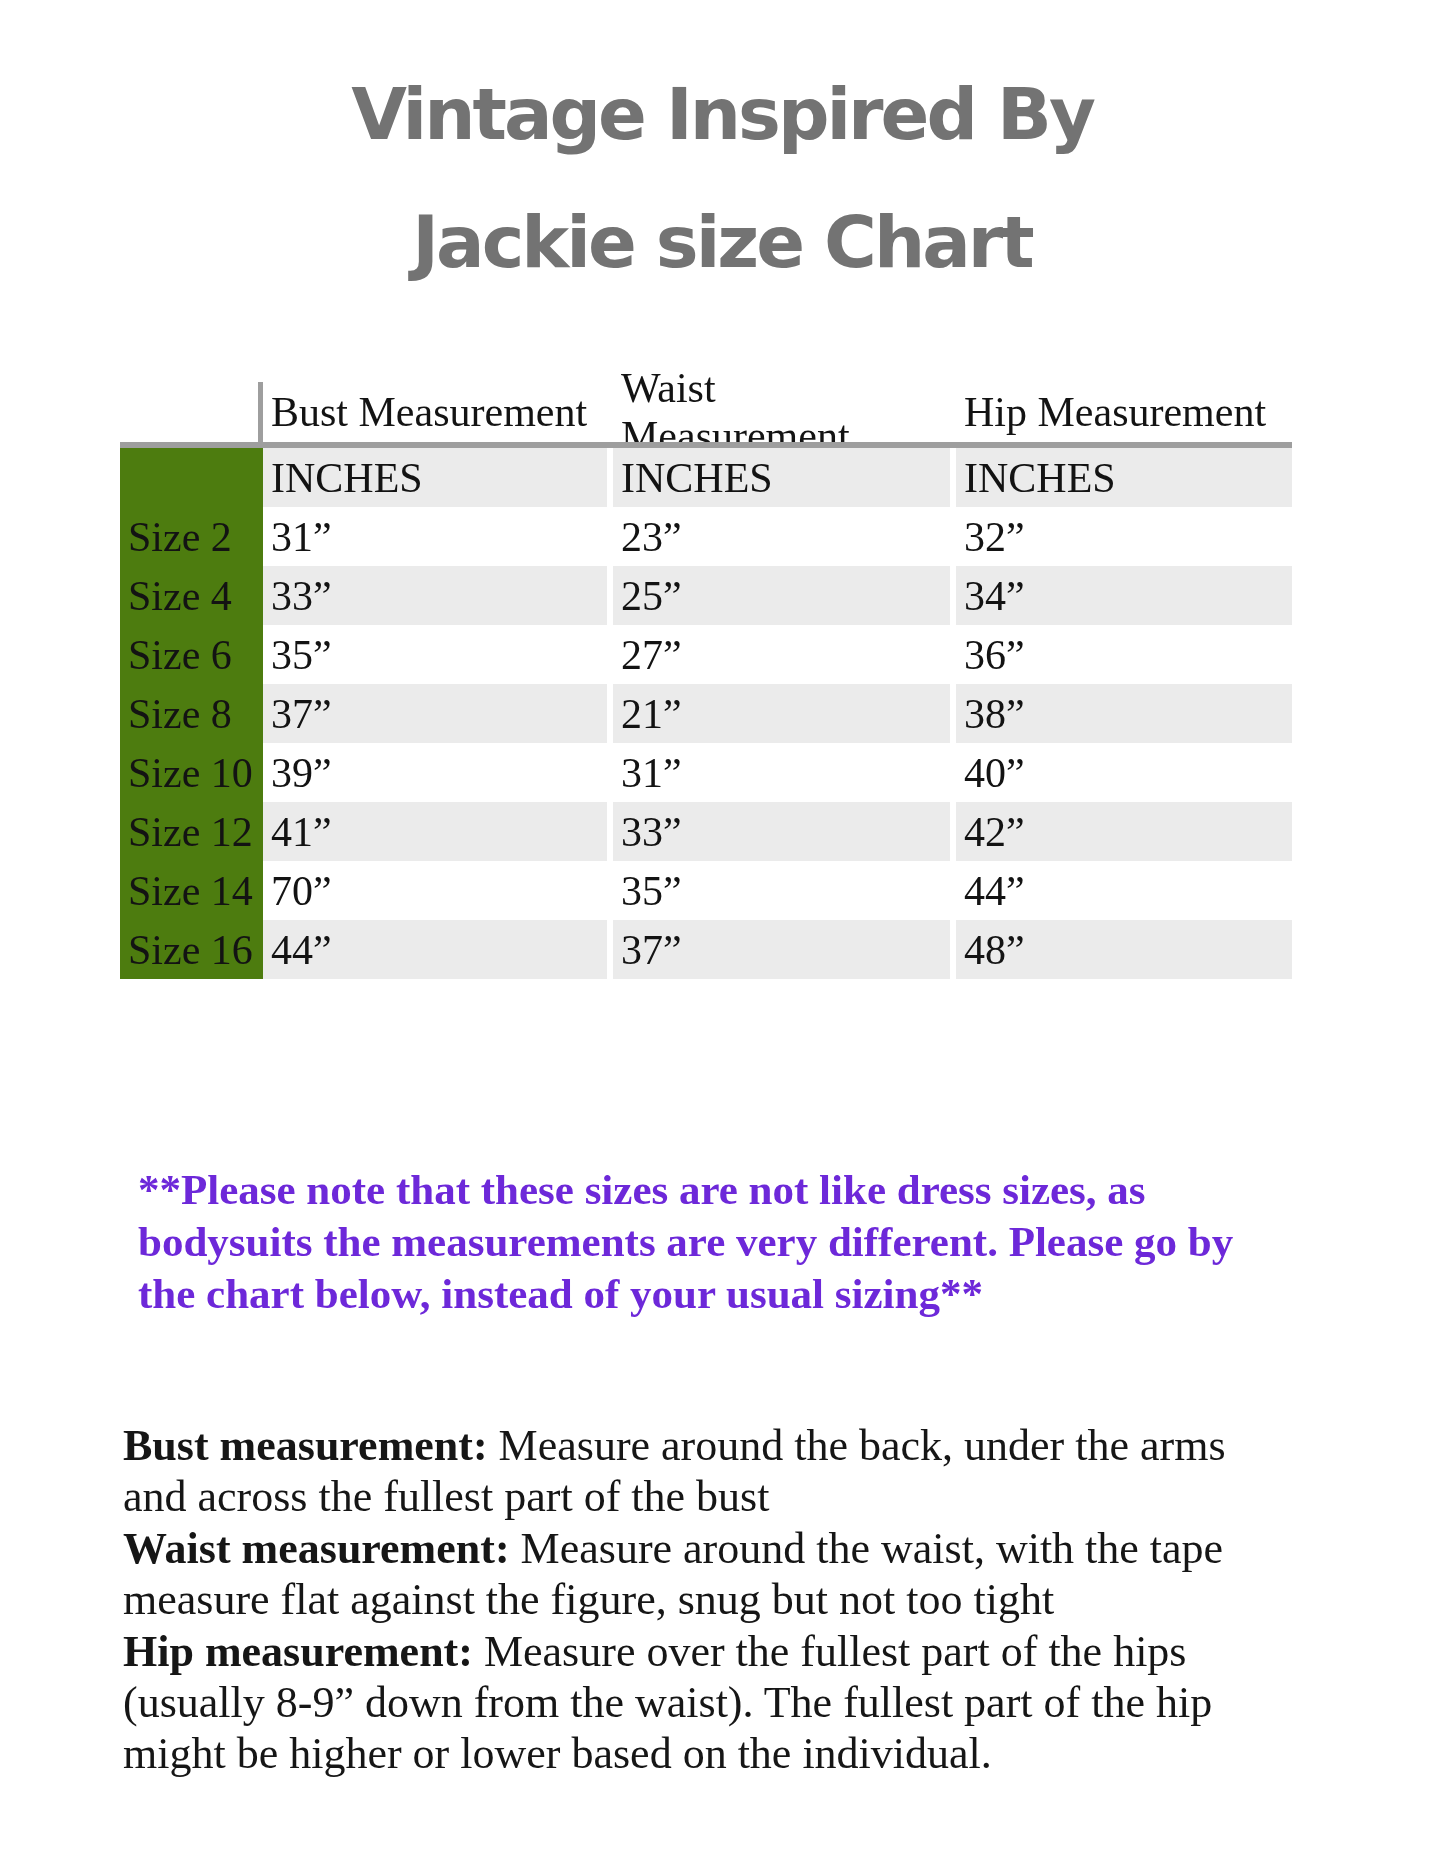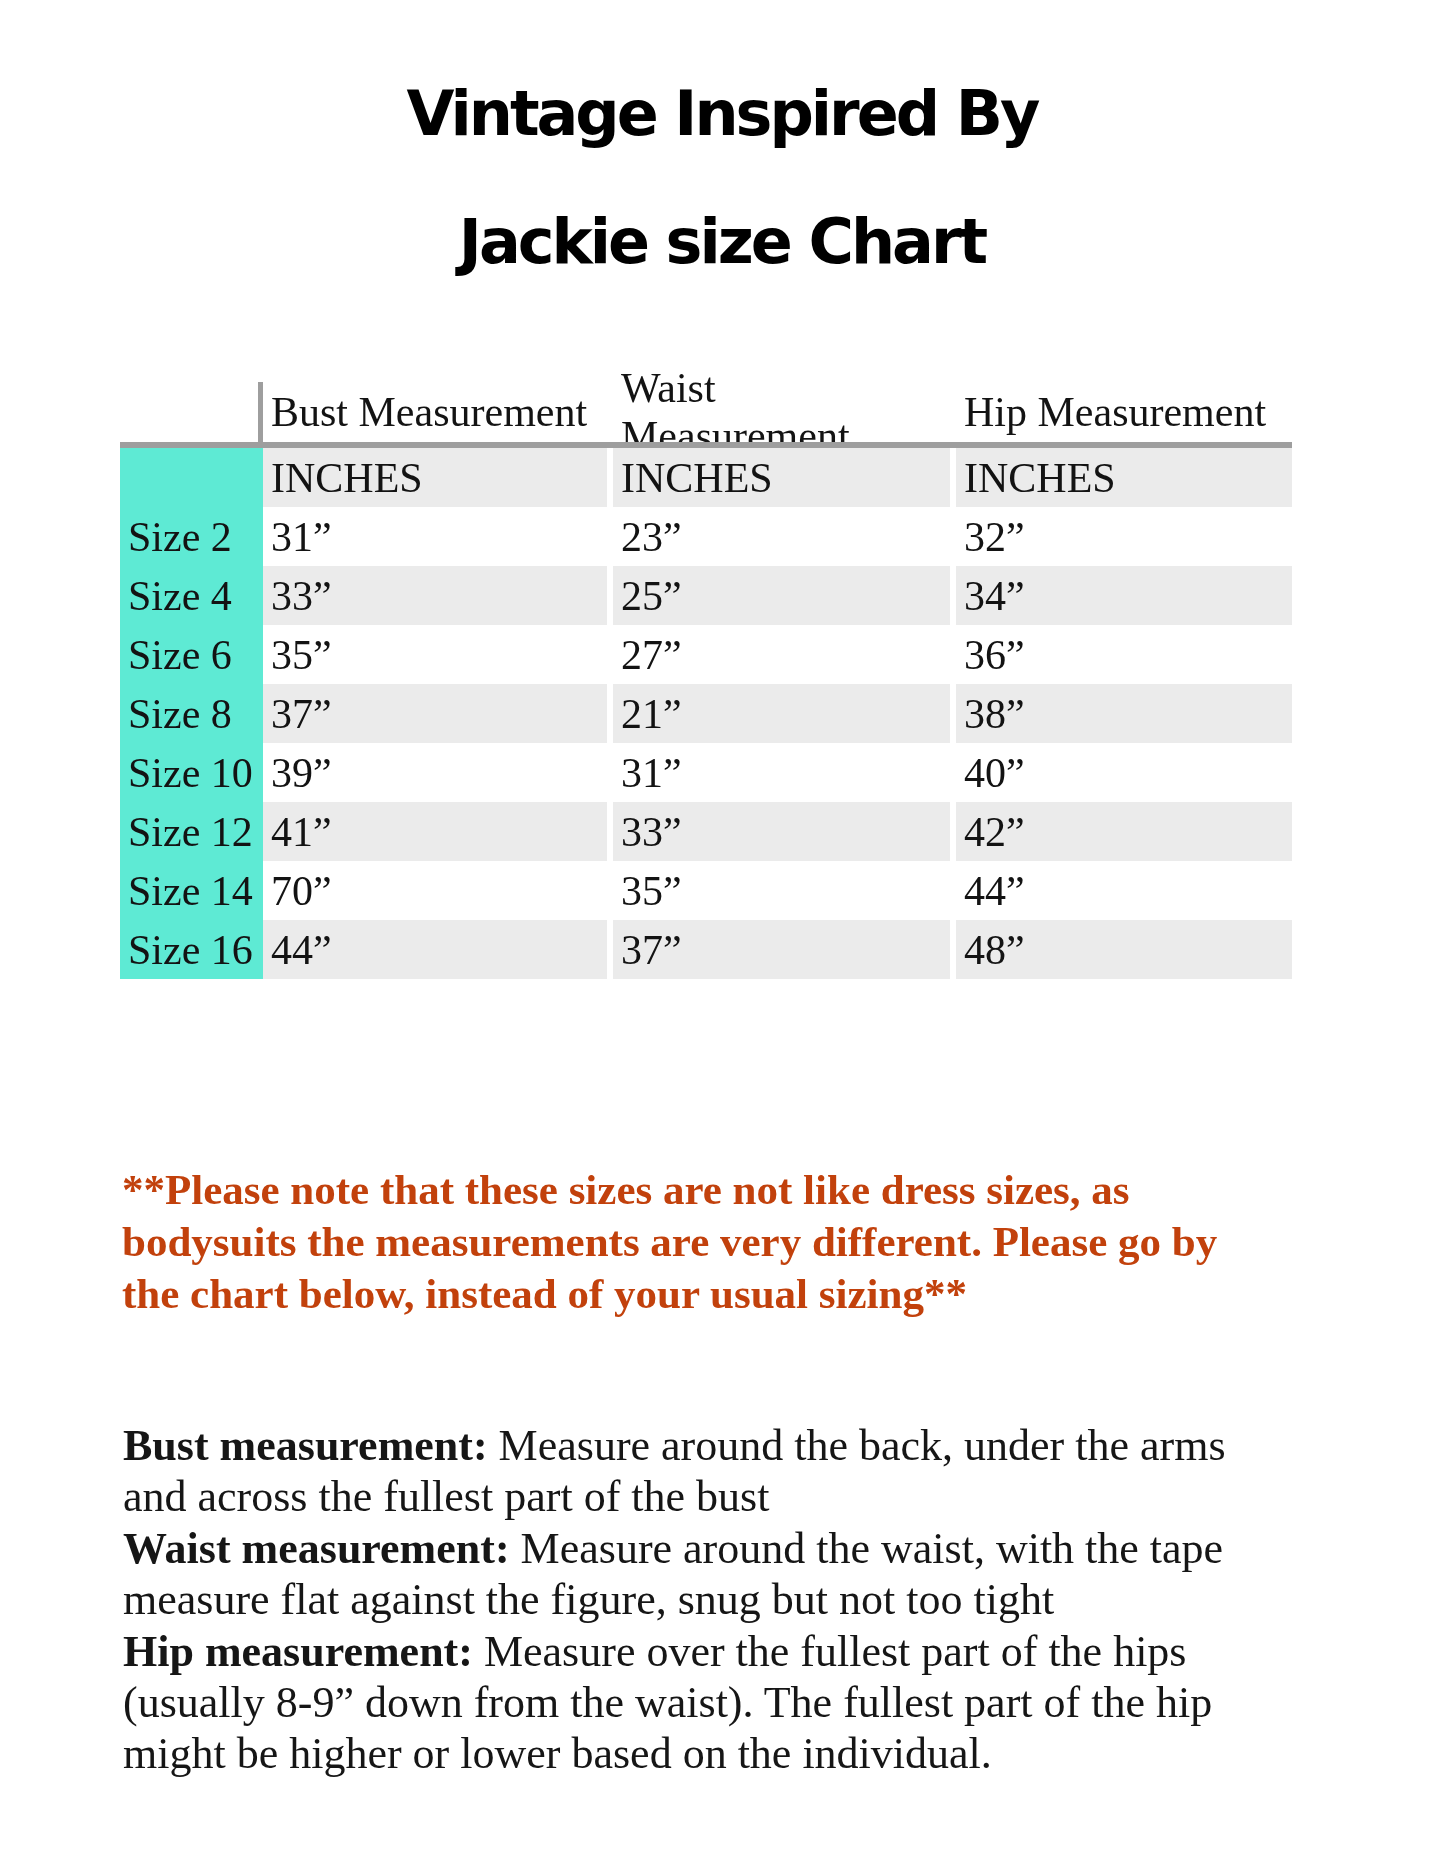--- a/index.html
+++ b/index.html
@@ -15,24 +15,24 @@
 
   
   .title {
     position: absolute;
     top: 50px;
     left: 16px;
     width: 1412px;
     text-align: center;
     font-family: "DejaVu Sans", sans-serif;
     font-weight: 700;
-    font-size: 62px;
+    font-size: 72px;
     line-height: 128px;
     letter-spacing: -3px;
-    color: #000000;
+    color: #737373;
     white-space: pre-line;
   }
 
   
   .size-table {
     position: absolute;
     left: 120px;
     top: 382px;
     width: 1172px;
     height: 597px;
@@ -54,40 +54,40 @@
     height: 6px;
     background: var(--line, #9e9e9e);
   }
   .trow {
     display: flex;
     height: 59px;
   }
   .trow.header-row { height: 60px; }
   .rows { position: absolute; top: 66px; left: 0; width: 1172px; }
   .cell { height: 100%; display: flex; align-items: center; box-sizing: border-box; }
-  .cell.label  { width: 143px; padding-left: 8px; background: #5eead4; }
+  .cell.label  { width: 143px; padding-left: 8px; background: #4d7c0f; }
   .cell.c-bust  { width: 344px; padding-left: 8px; }
   .cell.c-waist { width: 343px; padding-left: 8px; border-left: 6px solid #ffffff; }
   .cell.c-hip   { width: 342px; padding-left: 8px; border-left: 6px solid #ffffff; }
   .trow.striped .cell.c-bust,
   .trow.striped .cell.c-waist,
   .trow.striped .cell.c-hip { background: var(--stripe, #ebebeb); }
   .header-row .cell { background: transparent !important; border-left-color: transparent; }
 
   
   .note {
     position: absolute;
-    left: 122px;
+    left: 138px;
     top: 1164px;
     width: 1270px;
     font-weight: 700;
     font-size: 43px;
     line-height: 52px;
     white-space: pre-line;
-    color: #c2410c;
+    color: #6d28d9;
   }
   .definitions {
     position: absolute;
     left: 122px;
     top: 1419px;
     width: 1280px;
     font-size: 44px;
     line-height: 51px;
     color: #161616;
   }

